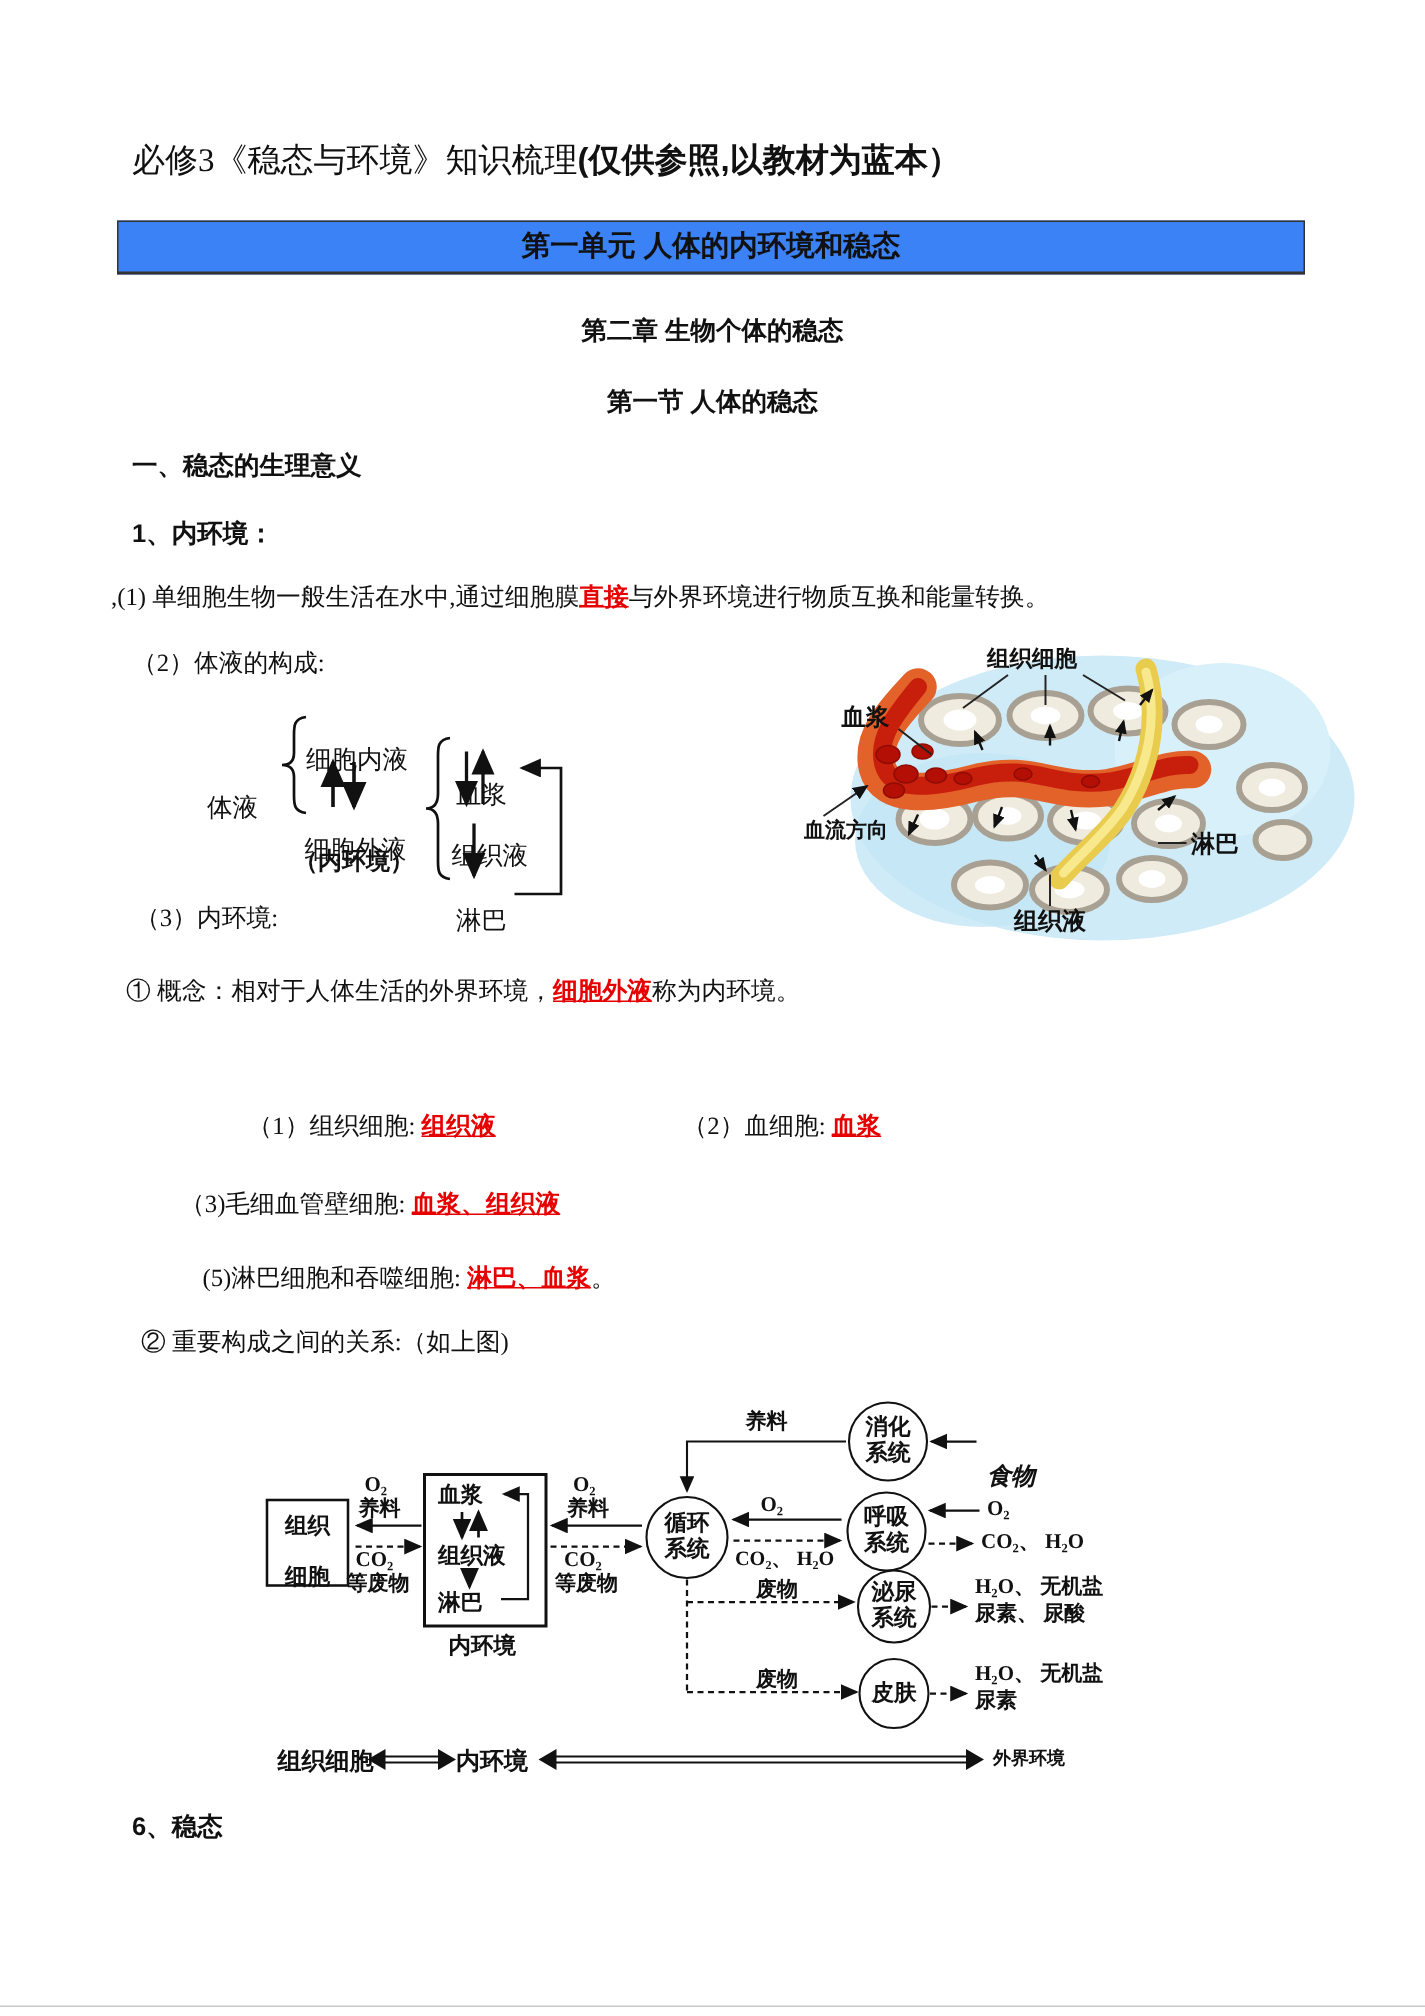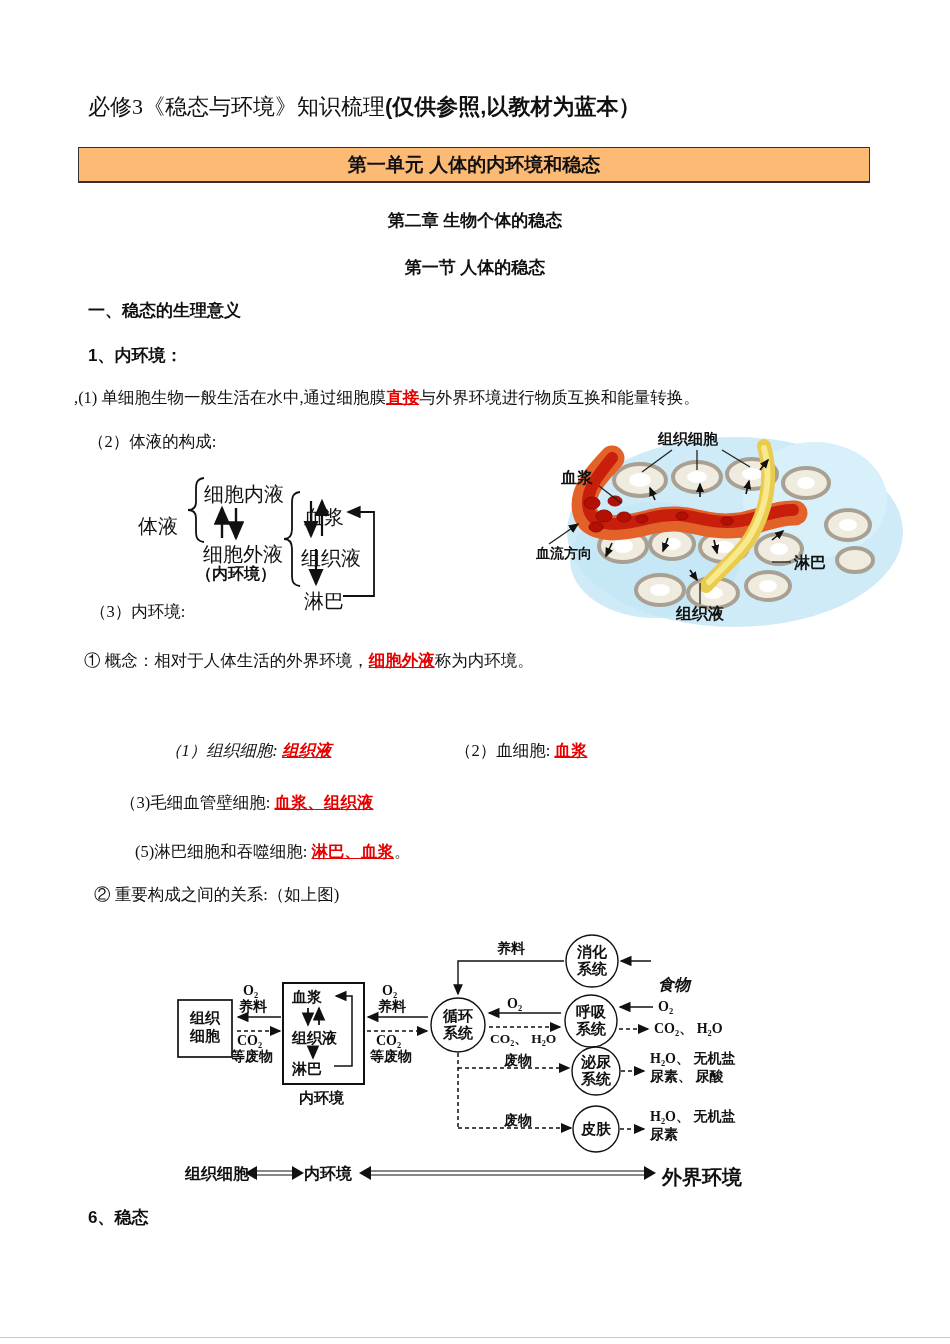--- a/index.html
+++ b/index.html
@@ -3,28 +3,28 @@
 <meta charset="utf-8">
 <style>
   html,body{margin:0;padding:0;background:#fff;}
   .page{position:relative;width:950px;height:1344px;background:#fff;overflow:hidden;
         font-family:"Liberation Serif","DejaVu Serif",serif;color:#111;}
   .abs{position:absolute;white-space:nowrap;}
   .sans{font-family:"Liberation Sans","DejaVu Sans",sans-serif;}
   .b{font-weight:bold;}
   .title{font-size:22px;}
   .title-note{font-family:"Liberation Sans","DejaVu Sans",sans-serif;font-weight:bold;}
-  .banner{left:78px;top:147px;width:790px;height:33px;background:#fdba74;
+  .banner{left:78px;top:147px;width:790px;height:33px;background:#3b82f6;
           border:1px solid #333;border-bottom-width:2px;text-align:center;
           line-height:33px;font-size:19px;}
   .center{left:0;width:950px;text-align:center;}
   .h17{font-size:17px;}
   .body16{font-size:16.5px;}
   .red{color:#e60000;font-weight:bold;text-decoration:underline;}
-  .fluid-t{font-size:20px;}
+  .fluid-t{font-size:17px;margin-top:14px;}
   .illu-lab{font-weight:bold;font-size:15px;}
   .flow-lab{font-weight:bold;font-size:14px;line-height:15px;}
   .flow-big{font-weight:bold;font-size:15px;line-height:18px;}
   .circle-lab{font-weight:bold;font-size:15px;line-height:17px;text-align:center;}
   svg.layer{position:absolute;left:0;top:0;pointer-events:none;}
   .bottom-edge{left:0;top:1337px;width:950px;border-top:1px solid #c9c9c9;height:0;}
 </style>
 </head>
 <body>
 
@@ -202,38 +202,38 @@
   <div class="abs illu-lab" style="left:794px;top:553px;font-size:16px;">淋巴</div>
   <div class="abs illu-lab" style="left:676px;top:604px;font-size:16px;">组织液</div>
 
   <div class="abs body16" style="left:90px;top:601px;">（3）内环境:</div>
 
   <div class="abs body16" style="left:84px;top:650px;">
     <span>① 概念：相对于人体生活的外界环境，</span><span class="red">细胞外液</span><span>称为内环境。</span>
   </div>
 
 
-  <div class="abs body16" style="left:165px;top:740px;font-style:italic;">
+  <div class="abs body16" style="left:165px;top:740px;">
     <span>（1）组织细胞:</span> <span class="red">组织液</span>
   </div>
   <div class="abs body16" style="left:455px;top:740px;">
     <span>（2）血细胞:</span> <span class="red">血浆</span>
   </div>
   <div class="abs body16" style="left:120px;top:792px;">
     <span>（3)毛细血管壁细胞:</span>&nbsp;<span class="red">血浆、组织液</span>
   </div>
   <div class="abs body16" style="left:135px;top:841px;">
     <span>(5)淋巴细胞和吞噬细胞:</span> <span class="red">淋巴、血浆</span><span>。</span>
   </div>
 
   <div class="abs body16" style="left:94px;top:884px;">② 重要构成之间的关系:（如上图)</div>
 
   <div class="abs flow-big" style="left:178px;top:1009px;width:54px;text-align:center;">
     <span style="display:block;">组织</span>
-    <span style="display:block;">细胞</span>
+    <span style="display:block;margin-top:16px;">细胞</span>
   </div>
 
   <div class="abs flow-lab" style="left:243px;top:983px;">O₂</div>
   <div class="abs flow-lab" style="left:239px;top:999px;">养料</div>
   <div class="abs flow-lab" style="left:237px;top:1033px;">CO₂</div>
   <div class="abs flow-lab" style="left:231px;top:1049px;">等废物</div>
 
   <div class="abs flow-big" style="left:292px;top:988px;">血浆</div>
   <div class="abs flow-big" style="left:292px;top:1029px;">组织液</div>
   <div class="abs flow-big" style="left:292px;top:1060px;">淋巴</div>
@@ -273,18 +273,18 @@
   <div class="abs flow-lab" style="left:650px;top:1051px;">H₂O、 无机盐</div>
   <div class="abs flow-lab" style="left:650px;top:1069px;">尿素、 尿酸</div>
 
   <div class="abs flow-lab" style="left:504px;top:1113px;">废物</div>
   <div class="abs circle-lab" style="left:569px;top:1121px;width:54px;">皮肤</div>
   <div class="abs flow-lab" style="left:650px;top:1109px;">H₂O、 无机盐</div>
   <div class="abs flow-lab" style="left:650px;top:1127px;">尿素</div>
 
   <div class="abs b" style="left:185px;top:1164px;font-size:16px;">组织细胞</div>
   <div class="abs b" style="left:304px;top:1164px;font-size:16px;">内环境</div>
-  <div class="abs b" style="left:662px;top:1164px;font-size:20px;">外界环境</div>
+  <div class="abs b" style="left:662px;top:1164px;font-size:12px;">外界环境</div>
 
   <div class="abs sans b h17" style="left:88px;top:1206px;">6、稳态</div>
 
   <div class="abs bottom-edge"></div>
 </div>
 
 </body></html>

